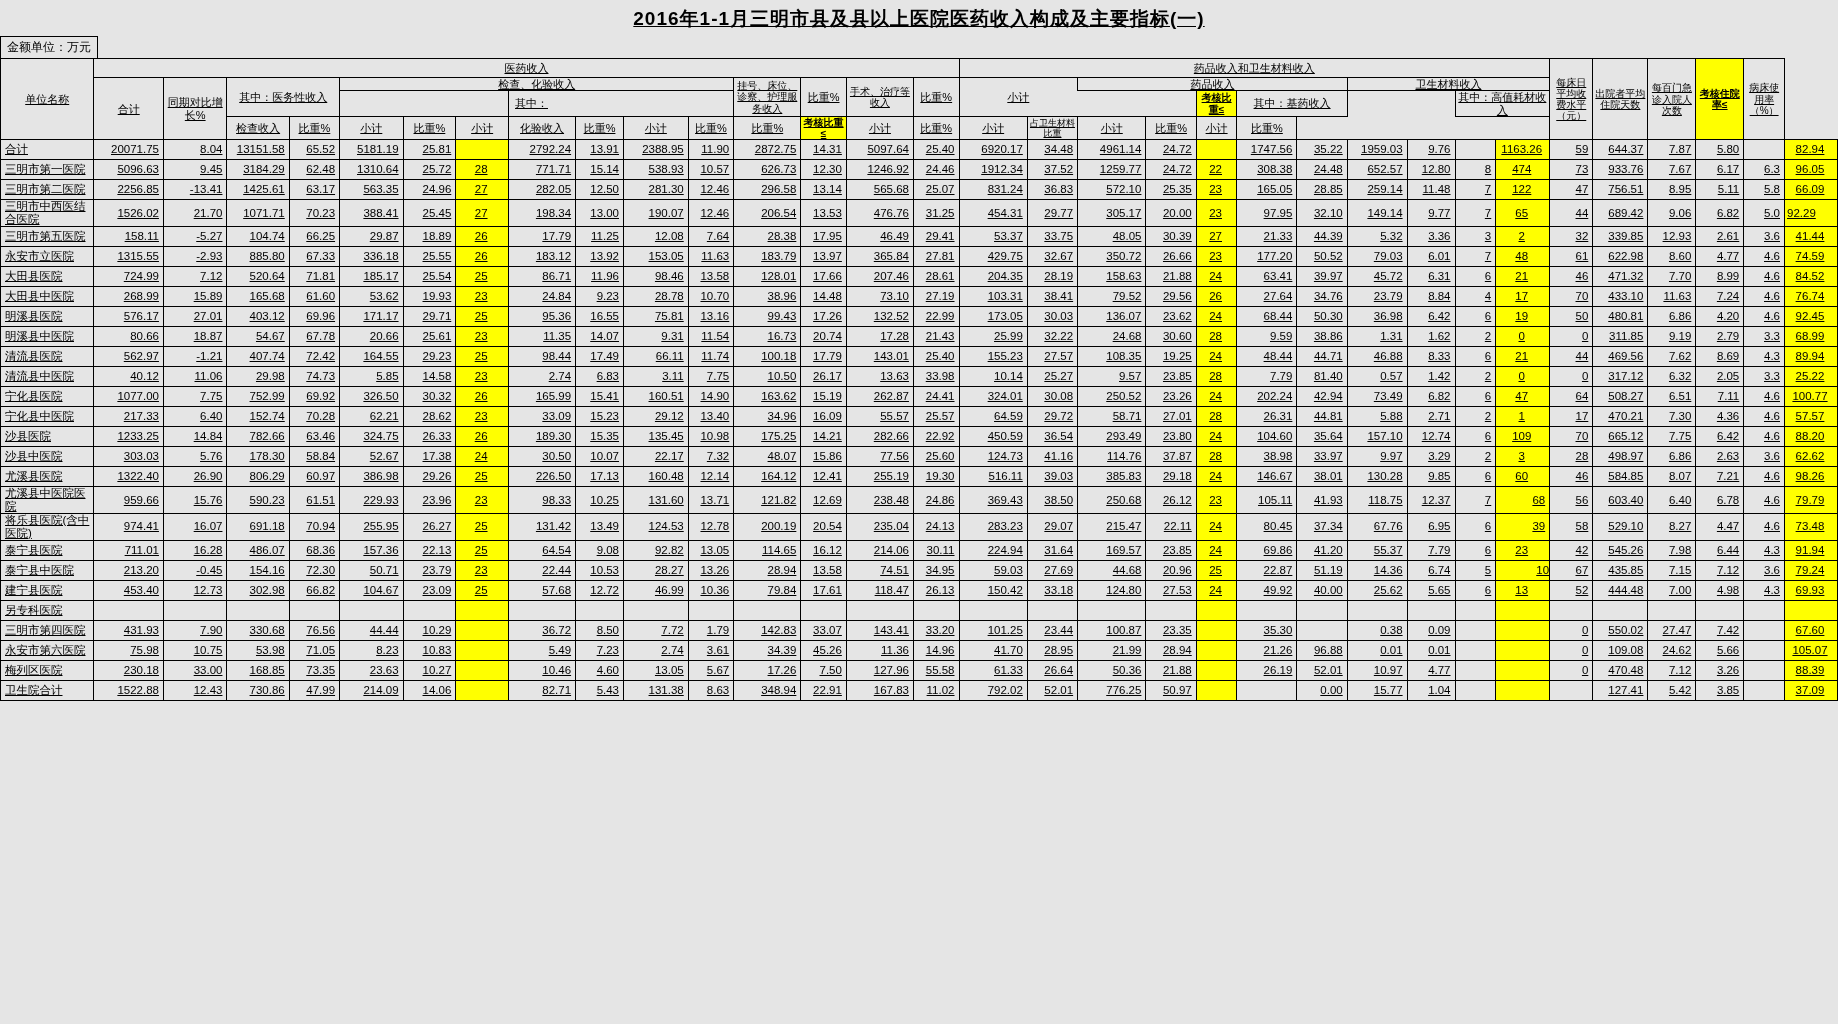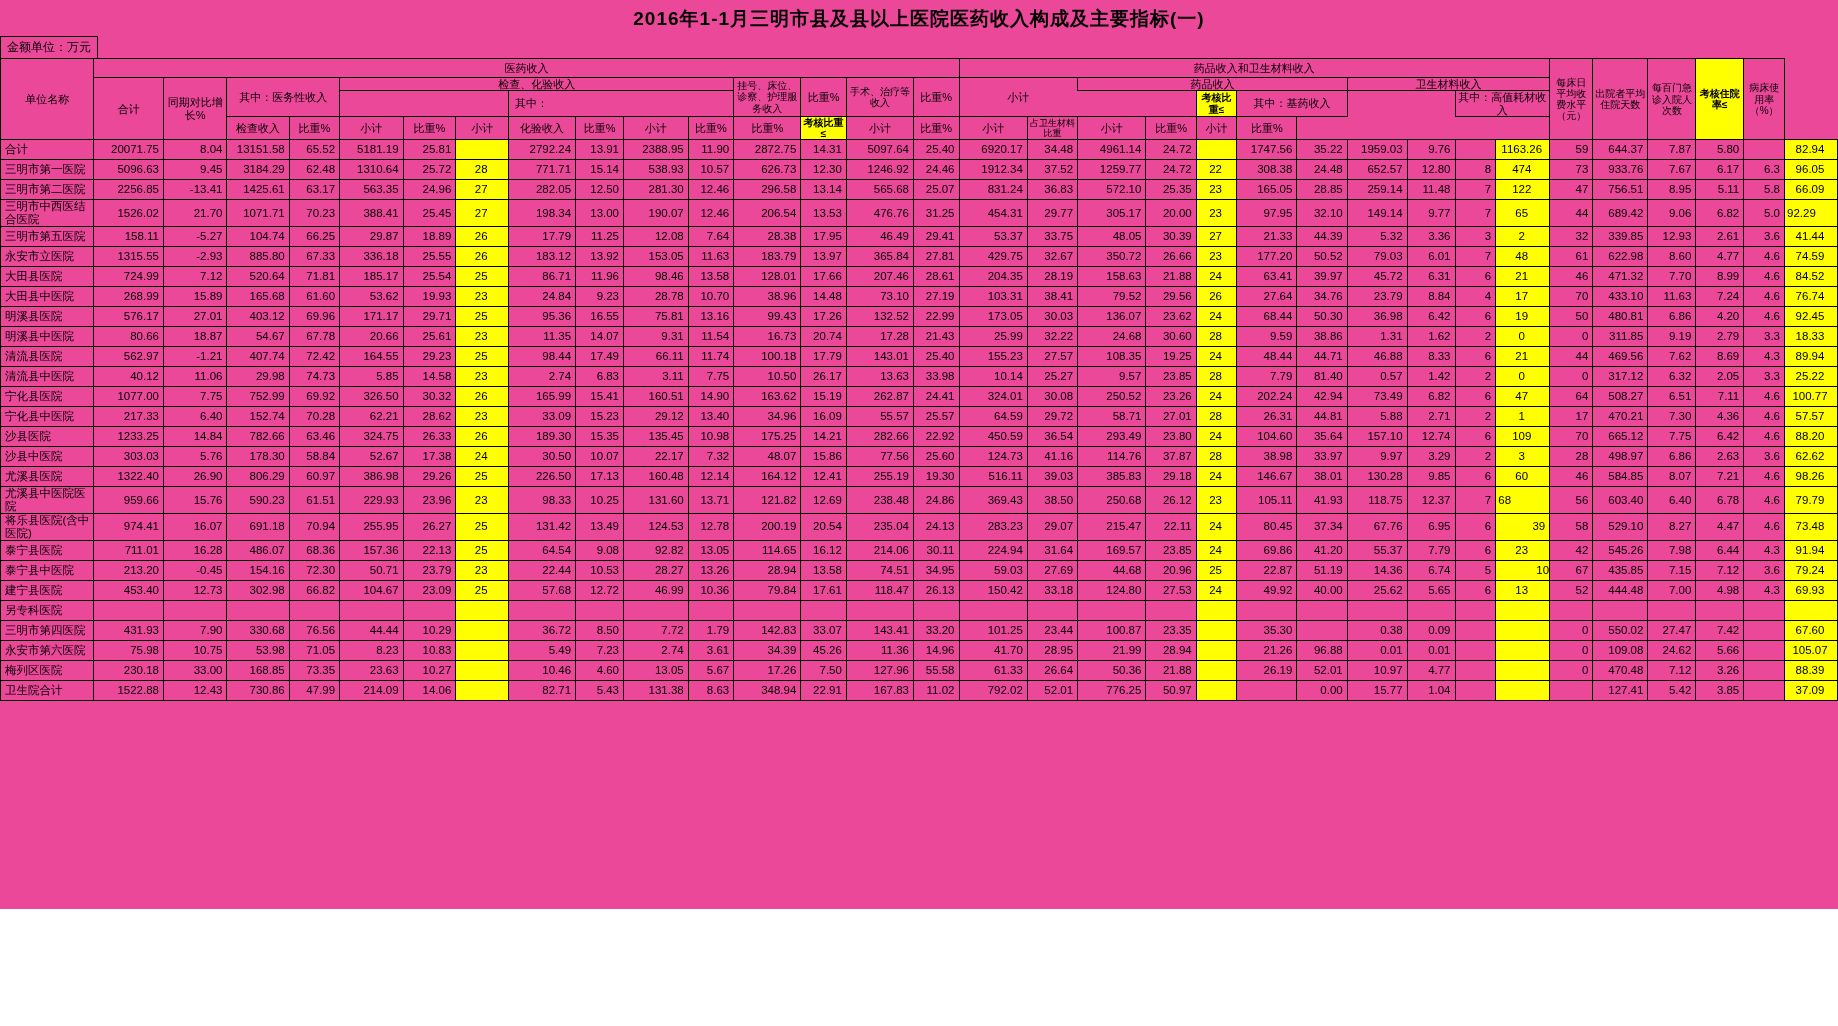--- a/index.html
+++ b/index.html
@@ -1,17 +1,17 @@
 <!DOCTYPE html>
 <html><head>
 <meta charset="utf-8">
 <style>
   html,body{margin:0;padding:0;background:#ffffff;}
   body{font-family:"Liberation Sans","DejaVu Sans",sans-serif;color:#000;}
-  #page{width:1838px;height:909px;position:relative;overflow:hidden;background:#ec4899;}
+  #page{width:1838px;height:1024px;position:relative;overflow:hidden;background:#e5e5e5;text-decoration:underline;}
   .title{font-size:19px;font-weight:bold;text-align:center;padding:6px 0 4px 0;letter-spacing:1px;}
   .unit-row{font-size:12px;padding:2px 0 2px 6px;border:1px solid #000;border-bottom:none;display:inline-block;}
   table{border-collapse:collapse;table-layout:fixed;width:1838px;font-size:11px;}
   table td,table th{border:1px solid #000;padding:0 2px;text-align:center;vertical-align:middle;font-weight:normal;line-height:1.12;}
   thead td{font-size:11px;}
   .unitcell{text-align:left;padding-left:4px;font-size:11.5px;}
   .num{text-align:right;padding-right:4px;font-size:11.5px;}
   .yellow{background:#ffff00;}
   .hdr-yellow{background:#ffff00;font-weight:bold;}
   .wrap{white-space:normal;word-break:break-all;}
@@ -463,21 +463,21 @@
           <td class="num">38.86</td>
           <td class="num">1.31</td>
           <td class="num">1.62</td>
           <td class="num">2</td>
           <td class="num yellow" style="text-align: center;">0</td>
           <td class="num">0</td>
           <td class="num">311.85</td>
           <td class="num">9.19</td>
           <td class="num">2.79</td>
           <td class="num">3.3</td>
-          <td class="num yellow" style="text-align: center;">18.33</td>
+          <td class="num yellow" style="text-align: center;">68.99</td>
         </tr>
         <tr>
           <td class="unitcell">清流县医院</td>
           <td class="num">562.97</td>
           <td class="num">-1.21</td>
           <td class="num">407.74</td>
           <td class="num">72.42</td>
           <td class="num">164.55</td>
           <td class="num">29.23</td>
           <td class="num yellow" style="text-align: center;">25</td>
@@ -737,21 +737,21 @@
           <td class="num">369.43</td>
           <td class="num">38.50</td>
           <td class="num">250.68</td>
           <td class="num">26.12</td>
           <td class="num yellow" style="text-align: center;">23</td>
           <td class="num">105.11</td>
           <td class="num">41.93</td>
           <td class="num">118.75</td>
           <td class="num">12.37</td>
           <td class="num">7</td>
-          <td class="num yellow" style="text-align: left;">68</td>
+          <td class="num yellow" style="text-align: right;">68</td>
           <td class="num">56</td>
           <td class="num">603.40</td>
           <td class="num">6.40</td>
           <td class="num">6.78</td>
           <td class="num">4.6</td>
           <td class="num yellow" style="text-align: center;">79.79</td>
         </tr>
         <tr>
           <td class="unitcell">将乐县医院(含中医院)</td>
           <td class="num">974.41</td>

